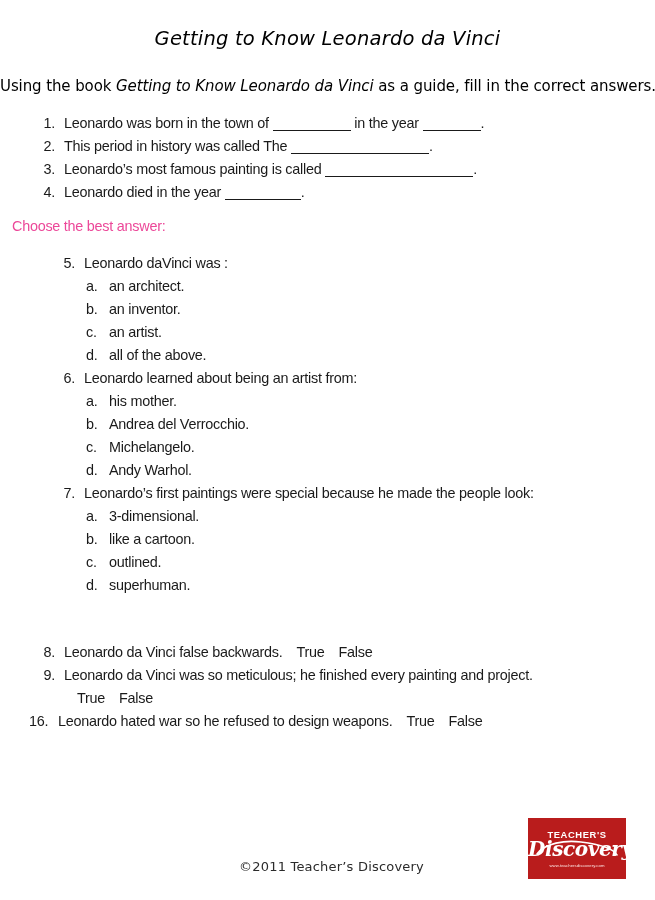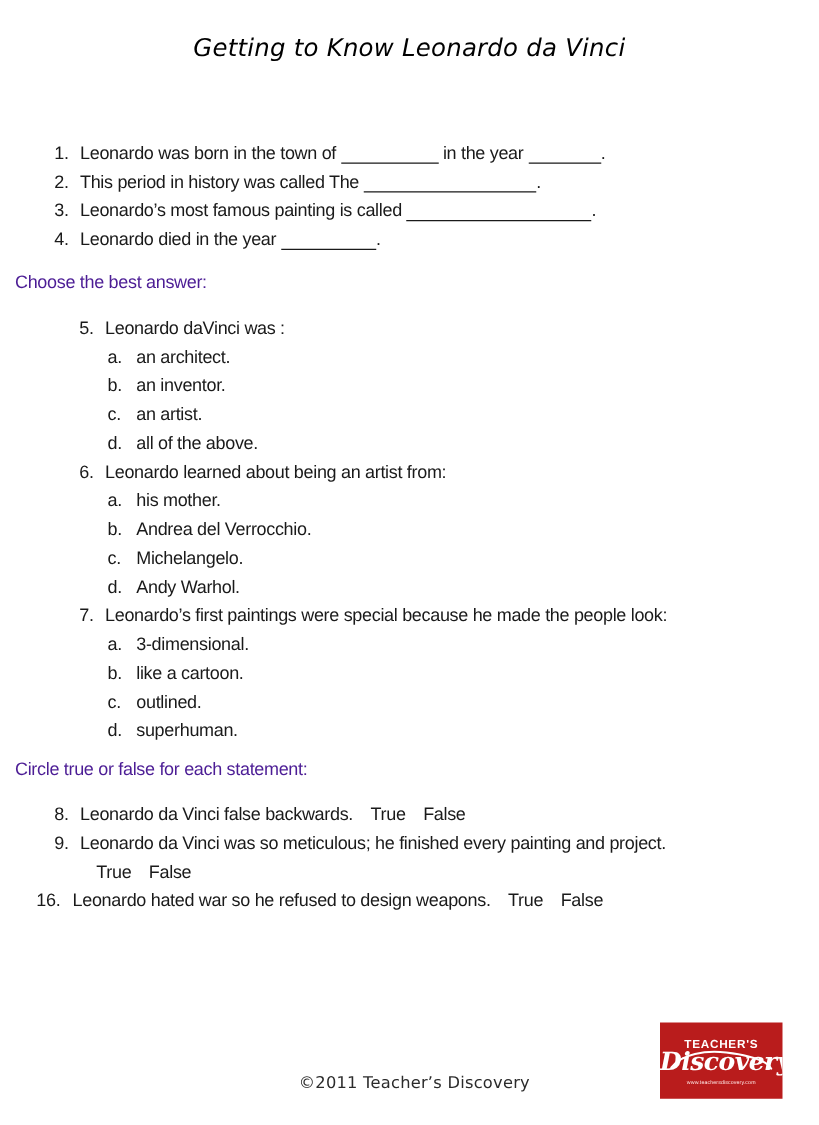--- a/index.html
+++ b/index.html
@@ -91,21 +91,21 @@
     position: relative;
     top: -1px;
   }
 
   
   .section-head {
     position: absolute;
     left: 12px;
     font-family: "Liberation Sans", sans-serif;
     font-size: 14.4px;
-    color: #4c1d95;
+    color: #ec4899;
     letter-spacing: -0.25px;
     white-space: nowrap;
   }
 
   
   .choice {
     position: absolute;
     display: flex;
     align-items: baseline;
     white-space: nowrap;
@@ -196,20 +196,21 @@
     letter-spacing: 0.1px;
   }
 </style>
 </head>
 <body>
 
 <div class="page">
 
   <div class="doc-title">Getting to Know Leonardo da Vinci</div>
 
+  <div class="intro"><span>Using the book </span><span class="bookname">Getting to Know Leonardo da Vinci</span><span> as a guide, fill in the correct answers.</span></div>
 
   <div class="qrow body-text" style="top:115px; left:29px;">
     <span class="qnum">1.</span>
     <span class="qtext"><span>Leonardo was born in the town of </span><span class="blank" style="width:78px">&nbsp;</span><span> in the year </span><span class="blank" style="width:58px">&nbsp;</span><span>.</span></span>
   </div>
 
   <div class="qrow body-text" style="top:138px; left:29px;">
     <span class="qnum">2.</span>
     <span class="qtext"><span>This period in history was called The </span><span class="blank" style="width:138px">&nbsp;</span><span>.</span></span>
   </div>
@@ -282,21 +283,20 @@
   </div>
   <div class="choice" style="top:554px; left:86px;">
     <span class="clet">c.</span>
     <span>outlined.</span>
   </div>
   <div class="choice" style="top:577px; left:86px;">
     <span class="clet">d.</span>
     <span>superhuman.</span>
   </div>
 
-  <div class="section-head" style="top:608px;">Circle true or false for each statement:</div>
 
   <div class="qrow body-text" style="top:644px; left:29px;">
     <span class="qnum">8.</span>
     <span class="qtext"><span>Leonardo da Vinci false backwards.</span><span class="tf"><span class="sp"></span><span>True</span><span class="sp"></span><span>False</span></span></span>
   </div>
 
   <div class="qrow body-text" style="top:667px; left:29px;">
     <span class="qnum">9.</span>
     <span class="qtext">Leonardo da Vinci was so meticulous; he finished every painting and project.</span>
   </div>

